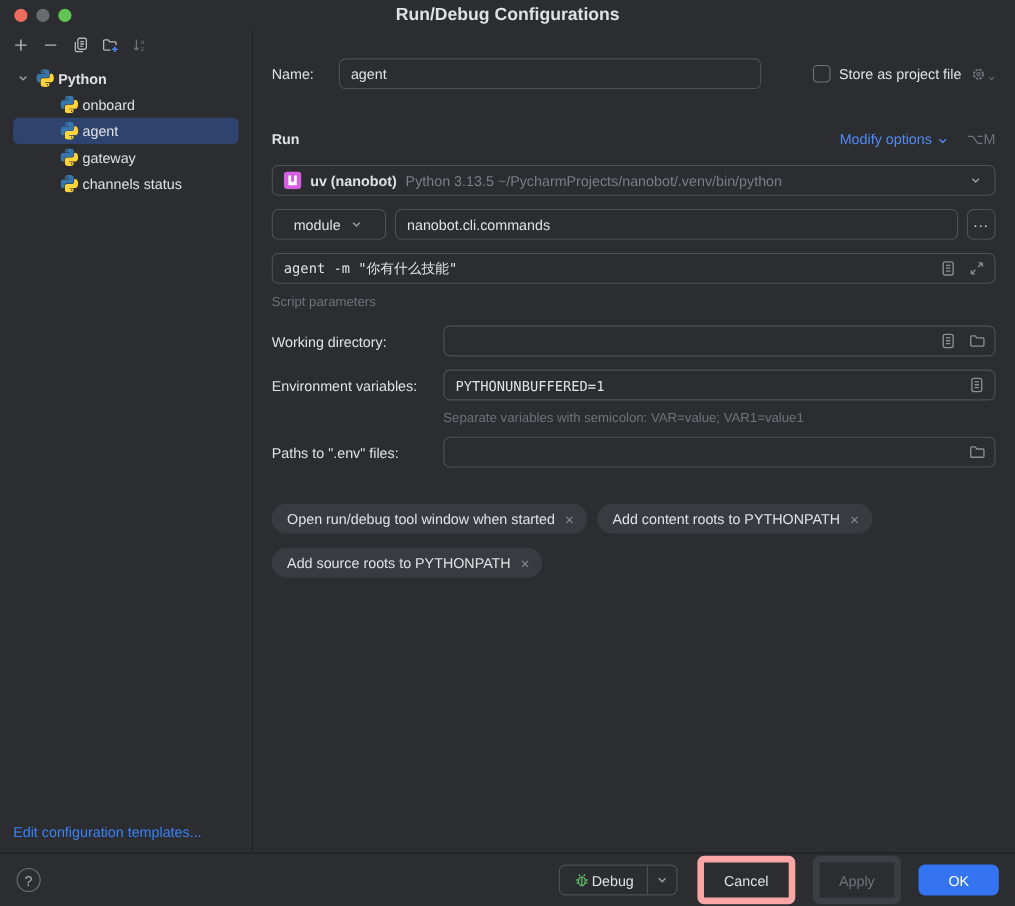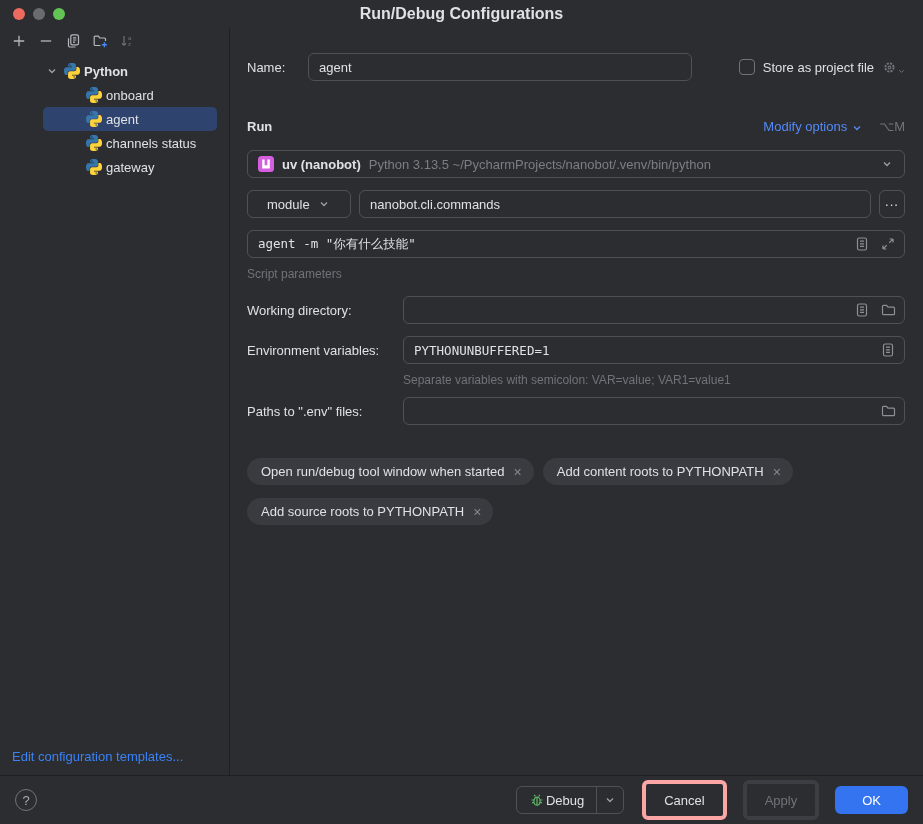--- a/index.html
+++ b/index.html
@@ -19,21 +19,21 @@
   .light { width:12px; height:12px; border-radius:50%; }
   .light.red   { background:#ed6a5e; }
   .light.gray  { background:#686b6f; }
   .light.green { background:#61c454; }
   .title { font-weight:bold; font-size:16px; color:#dfe1e5; }
 
   
   .sidebar { position:absolute; left:0; top:28px; width:230px; height:747px; border-right:1px solid #1e1f22; }
   .side-toolbar { height:26px; display:flex; align-items:center; padding-left:7px; gap:3px; }
   .tbtn { width:24px; height:22px; display:flex; align-items:center; justify-content:center; border-radius:4px; cursor:pointer; }
-  .tree { padding-top:5px;margin-left:31px; }
+  .tree { padding-top:5px; }
   .trow { height:24px; display:flex; align-items:center; position:relative; cursor:pointer; }
   .trow .hl { position:absolute; left:12px; right:12px; top:0; bottom:0; border-radius:5px; }
   .trow.selected .hl { background:#2e436e; }
   .trow > * { position:relative; }
   .chev-cell { width:12px; margin-left:15px; display:flex; align-items:center; justify-content:center; }
   .trow.root .pyicon { margin-left:6px; }
   .trow.child .pyicon { margin-left:55px; }
   .pyicon { width:16px; height:16px; flex:none; }
   .tlabel { margin-left:4px; white-space:nowrap; }
   .trow.root .tlabel { font-weight:bold; }
@@ -99,21 +99,21 @@
   .chip { height:27px; background:#393b40; border-radius:14px; display:inline-flex; align-items:center;
           padding:0 12px 0 14px; gap:9px; white-space:nowrap; }
   .chip .x { color:#87898e; font-size:14px; cursor:pointer; line-height:1; }
 
   
   .footer { position:absolute; left:0; bottom:0; width:923px; height:49px; border-top:1px solid #1e1f22;
             display:flex; align-items:center; padding:0 15px; background:#2b2d30; }
   .help { width:22px; height:22px; border:1px solid #6f737a; border-radius:50%; display:flex;
           align-items:center; justify-content:center; color:#a8adb4; font-size:13px; cursor:pointer; }
   .btns { margin-left:auto; display:flex; align-items:center; gap:16px; }
-  .btn { height:28px; border:4px solid #fca5a5; border-radius:6px; background:transparent;
+  .btn { height:28px; border:6px solid #fca5a5; border-radius:6px; background:transparent;
          display:inline-flex; align-items:center; justify-content:center; padding:16px 18px;
          color:#dfe1e5; font-size:13px; font-family:inherit; cursor:pointer; }
   .debug-split { display:flex; align-items:stretch; height:28px; border:1px solid #4e5157; border-radius:6px;
                  margin-right:2px; cursor:pointer; }
   .debug-main { display:flex; align-items:center; gap:1px; padding:0 12px; }
   .debug-arrow { width:27px; border-left:1px solid #4e5157; display:flex; align-items:center; justify-content:center; }
   .btn.apply { color:#6f737a; border-color:#3c3e43; cursor:default; }
   .btn.ok { background:#3574f0; border:none; color:#ffffff; padding:0 27px; }
 
   svg { flex:none; }
@@ -206,32 +206,32 @@
       </div>
 
       <div class="trow child">
         <span class="hl"></span>
         <span class="pyicon">
           <svg width="16" height="16" viewBox="0 0 110 110">
             <path fill="#3776ab" d="M54.9 0C26.8 0 28.5 12.2 28.5 12.2l.03 12.6h26.9v3.8H17.9S0 26.6 0 55c0 28.4 15.7 27.4 15.7 27.4h9.4V69.2s-.5-15.7 15.4-15.7h26.7s14.9.2 14.9-14.4V14.9S84.3 0 54.9 0zM40.1 8.5a4.8 4.8 0 1 1 0 9.6 4.8 4.8 0 0 1 0-9.6z"></path>
             <path fill="#ffd43b" d="M55.1 110c28.1 0 26.4-12.2 26.4-12.2l-.03-12.6H54.6v-3.8h37.6s17.9 2 17.9-26.4-15.7-27.4-15.7-27.4h-9.4v13.1s.5 15.7-15.4 15.7H42.8s-14.9-.2-14.9 14.4v24.2S25.7 110 55.1 110zm14.8-8.5a4.8 4.8 0 1 1 0-9.6 4.8 4.8 0 0 1 0 9.6z"></path>
           </svg>
         </span>
+        <span class="tlabel">gateway</span>
+      </div>
+
+      <div class="trow child">
+        <span class="hl"></span>
+        <span class="pyicon">
+          <svg width="16" height="16" viewBox="0 0 110 110">
+            <path fill="#3776ab" d="M54.9 0C26.8 0 28.5 12.2 28.5 12.2l.03 12.6h26.9v3.8H17.9S0 26.6 0 55c0 28.4 15.7 27.4 15.7 27.4h9.4V69.2s-.5-15.7 15.4-15.7h26.7s14.9.2 14.9-14.4V14.9S84.3 0 54.9 0zM40.1 8.5a4.8 4.8 0 1 1 0 9.6 4.8 4.8 0 0 1 0-9.6z"></path>
+            <path fill="#ffd43b" d="M55.1 110c28.1 0 26.4-12.2 26.4-12.2l-.03-12.6H54.6v-3.8h37.6s17.9 2 17.9-26.4-15.7-27.4-15.7-27.4h-9.4v13.1s.5 15.7-15.4 15.7H42.8s-14.9-.2-14.9 14.4v24.2S25.7 110 55.1 110zm14.8-8.5a4.8 4.8 0 1 1 0-9.6 4.8 4.8 0 0 1 0 9.6z"></path>
+          </svg>
+        </span>
         <span class="tlabel">channels status</span>
-      </div>
-
-      <div class="trow child">
-        <span class="hl"></span>
-        <span class="pyicon">
-          <svg width="16" height="16" viewBox="0 0 110 110">
-            <path fill="#3776ab" d="M54.9 0C26.8 0 28.5 12.2 28.5 12.2l.03 12.6h26.9v3.8H17.9S0 26.6 0 55c0 28.4 15.7 27.4 15.7 27.4h9.4V69.2s-.5-15.7 15.4-15.7h26.7s14.9.2 14.9-14.4V14.9S84.3 0 54.9 0zM40.1 8.5a4.8 4.8 0 1 1 0 9.6 4.8 4.8 0 0 1 0-9.6z"></path>
-            <path fill="#ffd43b" d="M55.1 110c28.1 0 26.4-12.2 26.4-12.2l-.03-12.6H54.6v-3.8h37.6s17.9 2 17.9-26.4-15.7-27.4-15.7-27.4h-9.4v13.1s.5 15.7-15.4 15.7H42.8s-14.9-.2-14.9 14.4v24.2S25.7 110 55.1 110zm14.8-8.5a4.8 4.8 0 1 1 0-9.6 4.8 4.8 0 0 1 0 9.6z"></path>
-          </svg>
-        </span>
-        <span class="tlabel">gateway</span>
       </div>
     </div>
 
     <span class="templates-link">Edit configuration templates...</span>
   </div>
 
   <div class="main">
 
     <div class="row name-row">
       <span class="name-label">Name:</span>

